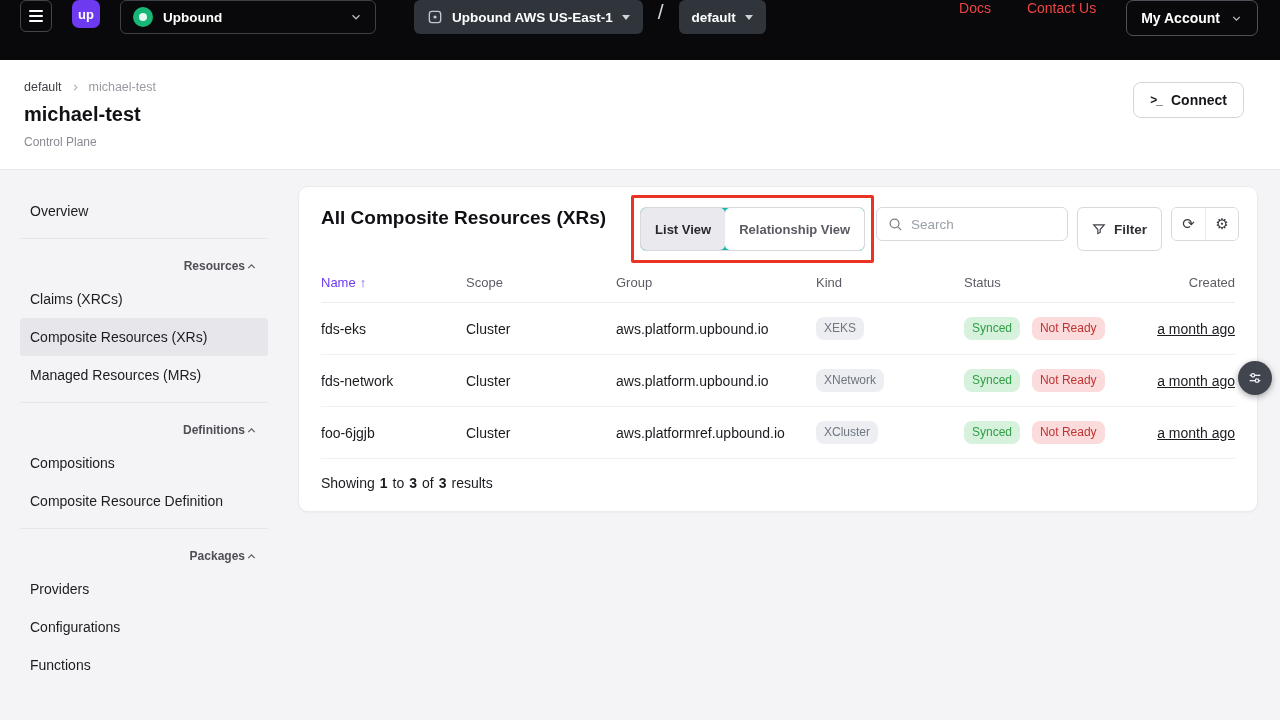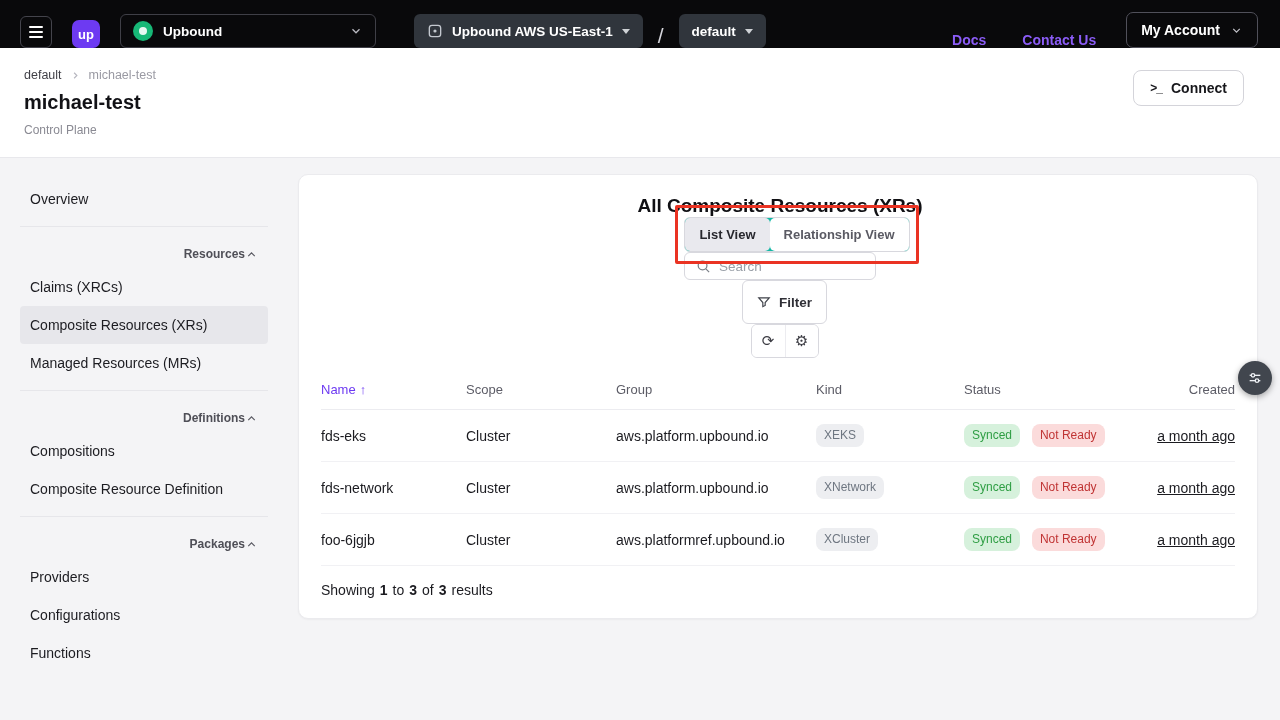--- a/index.html
+++ b/index.html
@@ -9,22 +9,22 @@
     background: #f4f4f6;
     overflow: hidden;
     position: relative;
     color: #1b1b20;
   }
   button { font-family: inherit; cursor: pointer; }
   a { cursor: pointer; }
 
   
   .topbar {
-    height: 48px; background: #09090b;
-    display: flex; align-items: flex-end;
+    height: 60px; background: #09090b;
+    display: flex; align-items: flex-start;
     padding: 0 22px 0 20px;
   }
   .tb-iconbtn {
     width: 32px; height: 32px; border: 1px solid #44444c; border-radius: 6px;
     background: transparent; display: flex; flex-direction: column;
     align-items: center; justify-content: center; gap: 3px;
   }
   .tb-iconbtn span { display: block; width: 14px; height: 2px; background: #fff; border-radius: 1px; }
   .logo-badge {
     width: 28px; height: 28px; margin-left: 20px; border-radius: 7px;
@@ -42,21 +42,21 @@
   .org-btn .chev { margin-left: auto; color: #b9b9c1; display: flex; }
   .dark-pill {
     height: 34px; background: #30353c; border: none; border-radius: 6px;
     display: flex; align-items: center; gap: 9px; padding: 0 13px;
     color: #fff; font-weight: 700; font-size: 13.5px;
   }
   .cp-btn { margin-left: 38px; }
   .caret { width: 0; height: 0; border-left: 4px solid transparent; border-right: 4px solid transparent; border-top: 5px solid #cfd2d6; }
   .slash { color: #d6d6dc; font-size: 21px; margin: 0 15px; font-weight: 300; }
   .tb-spacer { flex: 1; }
-  .tb-link { color: #8b5cf6; font-weight: 700; font-size: 14px; margin-left: 36px; text-decoration: none; }
+  .tb-link { color: #ef4444; font-weight: 400; font-size: 14px; margin-left: 36px; text-decoration: none; }
   .account-btn {
     margin-left: 30px; height: 36px; border: 1px solid #50505a; border-radius: 7px;
     background: transparent; color: #fff; font-weight: 700; font-size: 14px;
     display: flex; align-items: center; gap: 10px; padding: 0 14px;
   }
   .account-btn .chev { color: #c4c4cb; display: flex; }
 
   
   .page-header {
     background: #fff; height: 110px; padding: 20px 36px 20px 24px;
@@ -89,41 +89,41 @@
     padding: 12px 10px 7px 10px; font-size: 12px; font-weight: 700; color: #4f4f57; cursor: pointer;
   }
   .side-heading .chev { color: #5a5a63; display: flex; }
   .side-divider { border: none; border-top: 1px solid #e6e6ea; margin: 8px 0; }
 
   
   .card {
     flex: 1; background: #fff; border: 1px solid #ebebee; border-radius: 10px;
     box-shadow: 0 1px 2px rgba(0,0,0,.04);
   }
-  .card-head { display: flex; align-items: center; padding: 20px 18px 18px 22px; flex-direction: column; }
+  .card-head { display: flex; padding: 20px 18px 18px 22px; }
   .card-title { font-size: 19px; font-weight: 700; color: #101014; }
 
   .toggle-wrap {
     position: relative; display: flex; margin-left: 34px;
     border: 1px solid #d8d8de; border-radius: 6px; background: #14b8a6;
   }
   .toggle-btn {
     padding: 9px 14px; font-size: 13px; font-weight: 700; color: #5a5a63;
     background: #fff; border: none; border-radius: 5px; white-space: nowrap;
   }
   .toggle-btn.active { background: #e9e9ee; color: #27272d; }
   .annotation-box {
     position: absolute; left: -10px; right: -10px; top: -13px; bottom: -13px;
     border: 3px solid var(--annotation, #ea3323); border-radius: 2px;
     pointer-events: none; z-index: 5;
   }
 
   .head-spacer { flex: 1; }
   .search-box {
-    display: flex; align-items: center; gap: 8px; width: 192px; height: 28px;
+    display: flex; align-items: center; gap: 8px; width: 192px; height: 34px;
     border: 1px solid #d8d8de; border-radius: 6px; padding: 0 11px; background: #fff;
   }
   .search-box input { border: none; outline: none; width: 100%; font-size: 13.5px; font-family: inherit; color: #333; }
   .search-box input::placeholder { color: #9aa0a8; }
   .filter-btn {
     margin-left: 9px; height: 44px; padding: 0 14px;
     border: 1px solid #d8d8de; border-radius: 6px; background: #fff;
     display: flex; align-items: center; gap: 8px;
     font-size: 13.5px; font-weight: 700; color: #2f2f36;
   }

